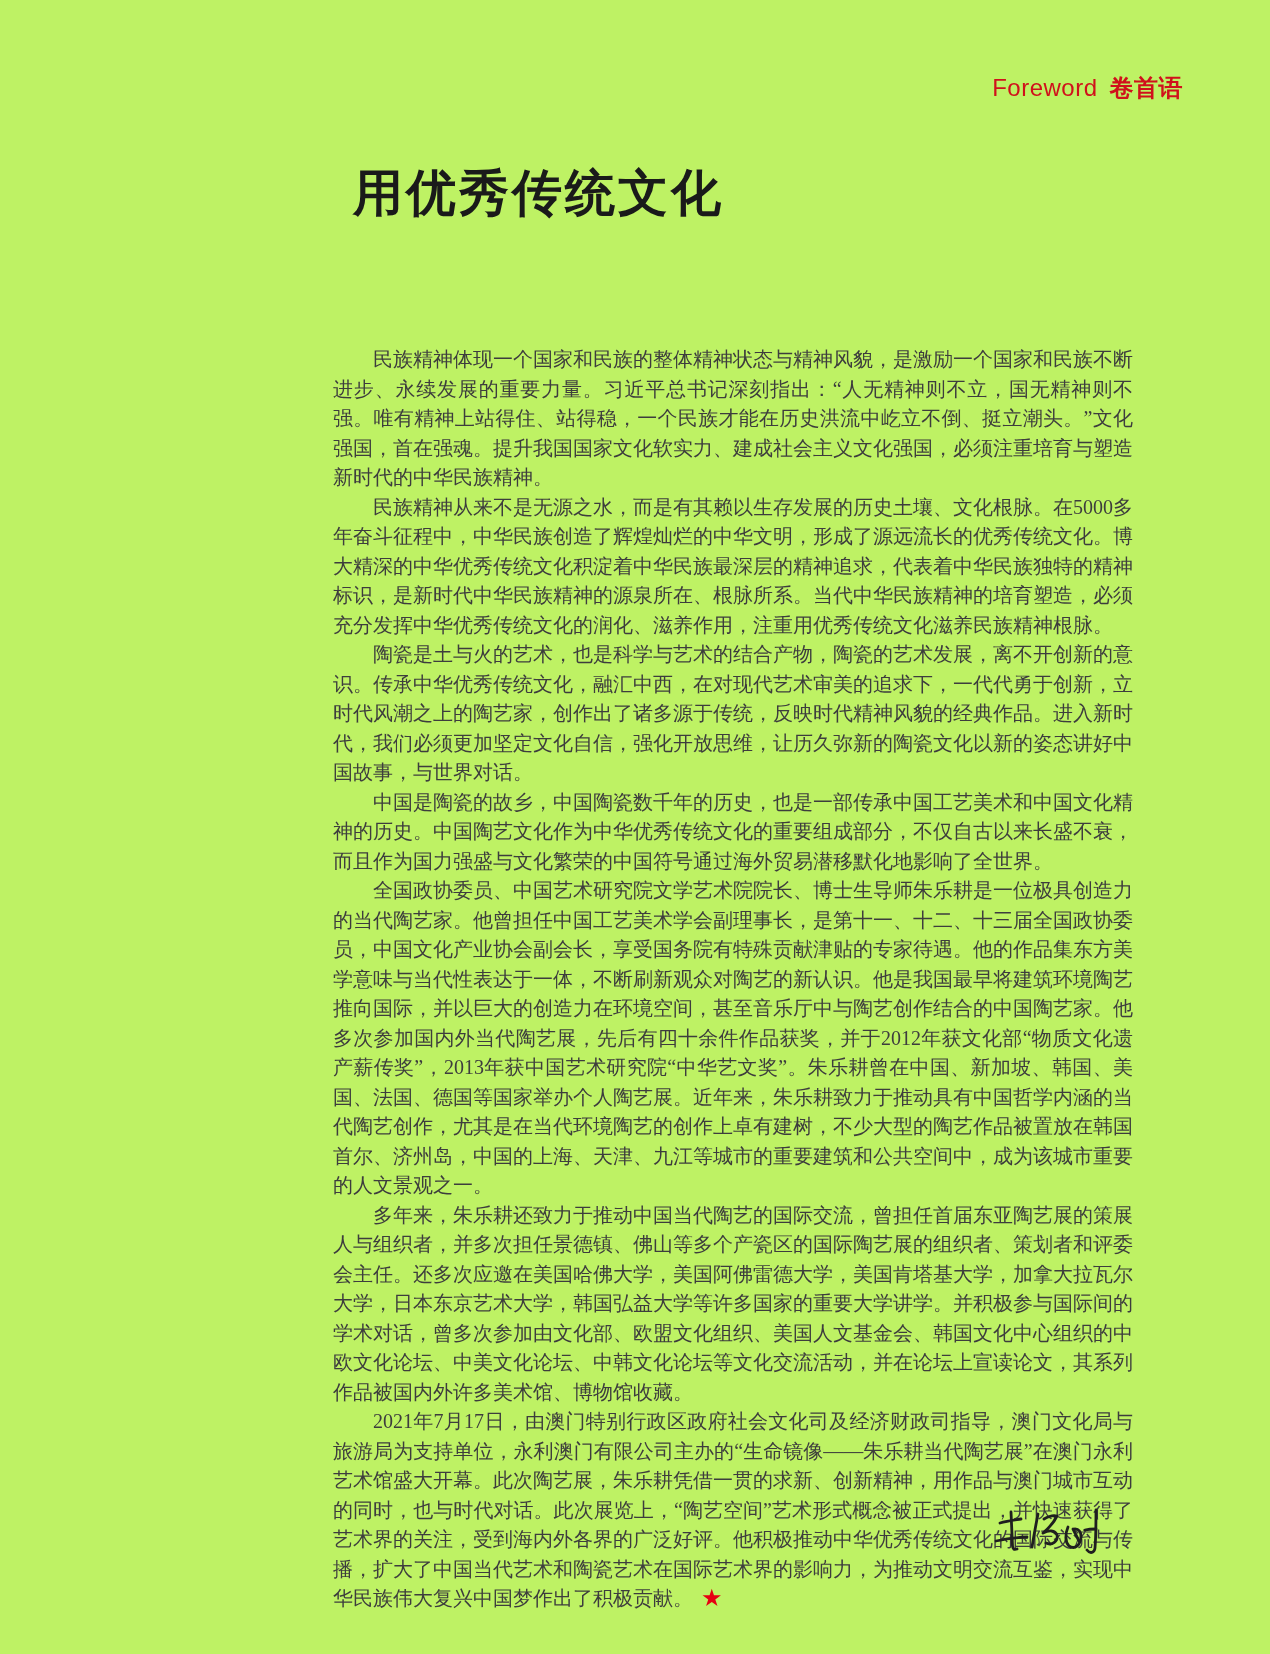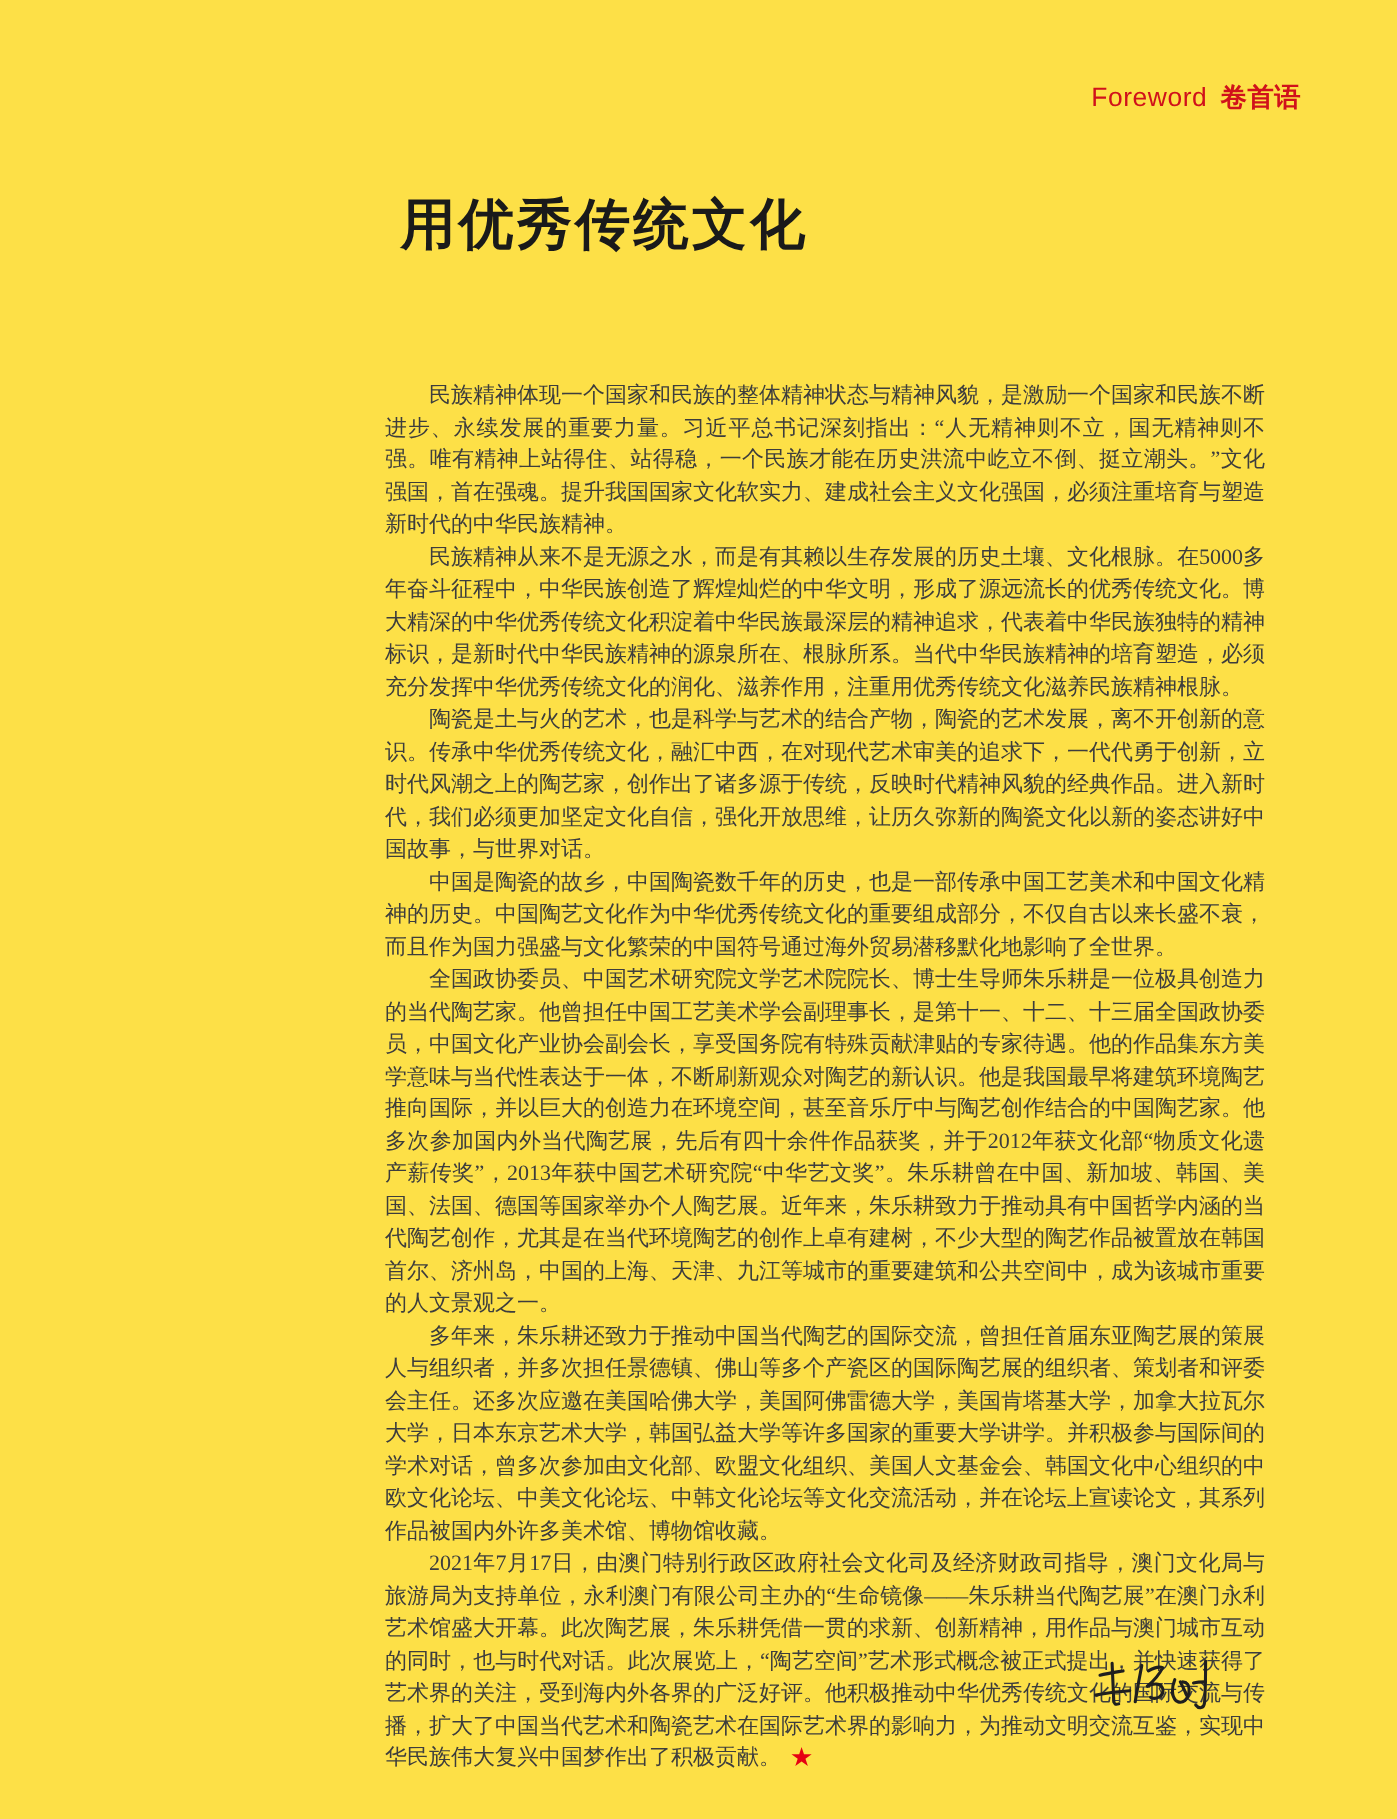--- a/index.html
+++ b/index.html
@@ -10,53 +10,53 @@
   body {
     position: relative;
     width: 1270px;
     height: 1654px;
     overflow: hidden;
     font-family: "Liberation Serif", "DejaVu Serif", serif;
   }
   .page {
     position: absolute;
     inset: 0;
-    background: #fde047;
+    background: #bef264;
   }
   .foreword-label {
     position: absolute;
     top: 72px;
     right: 87px;
     font-family: "Liberation Sans", "DejaVu Sans", sans-serif;
     font-size: 24px;
     font-weight: 500;
     color: #d0111b;
     letter-spacing: 0.5px;
     white-space: nowrap;
   }
   .foreword-label .zh {
     margin-left: 12px;
     font-weight: 600;
   }
   .page-title {
     position: absolute;
     left: 352px;
     top: 158px;
-    margin: 12px;
+    margin: 1px;
     font-family: "Liberation Serif", "DejaVu Serif", serif;
     font-weight: 600;
     font-size: 50px;
     line-height: 69px;
     letter-spacing: 3px;
     color: #1a1a1a;
   }
   .page-title .title-line { display: block; }
   .article {
     position: absolute;
-    left: 350px;
+    left: 333px;
     top: 345px;
     width: 800px;
     font-size: 20px;
     line-height: 29.5px;
     color: #3d3d3d;
     text-align: justify;
     text-justify: inter-ideograph;
   }
   .article p {
     margin: 0;

